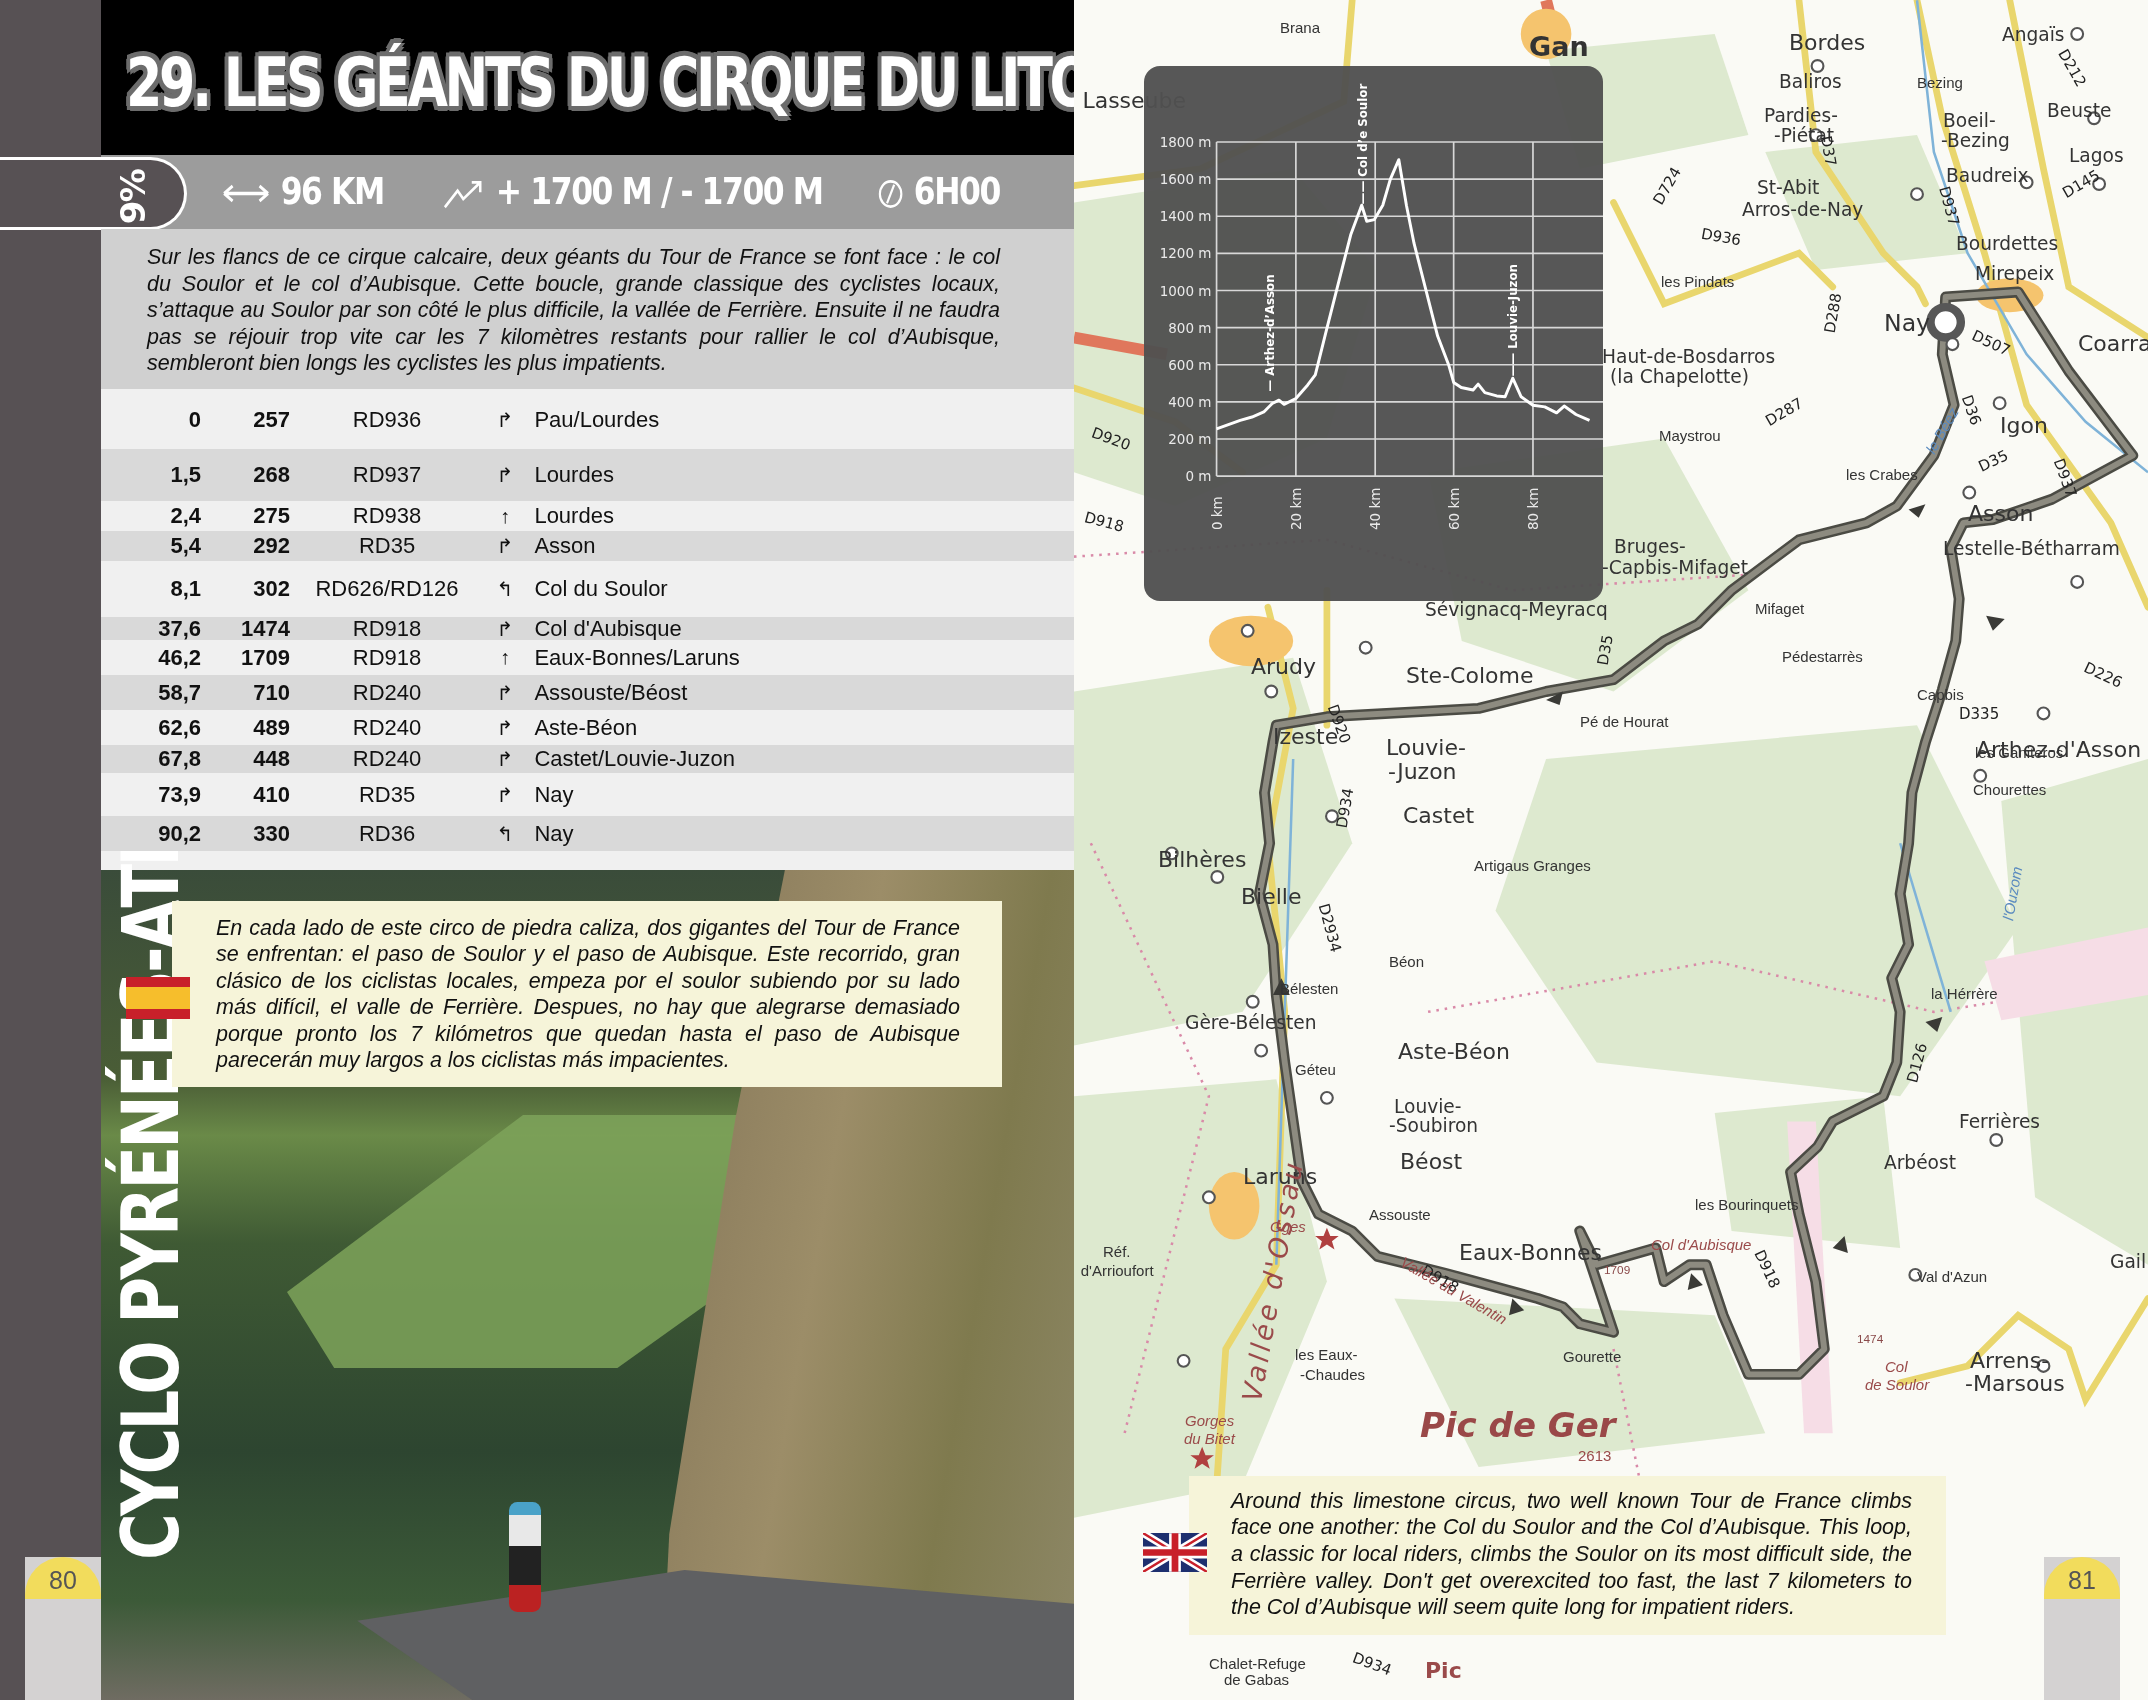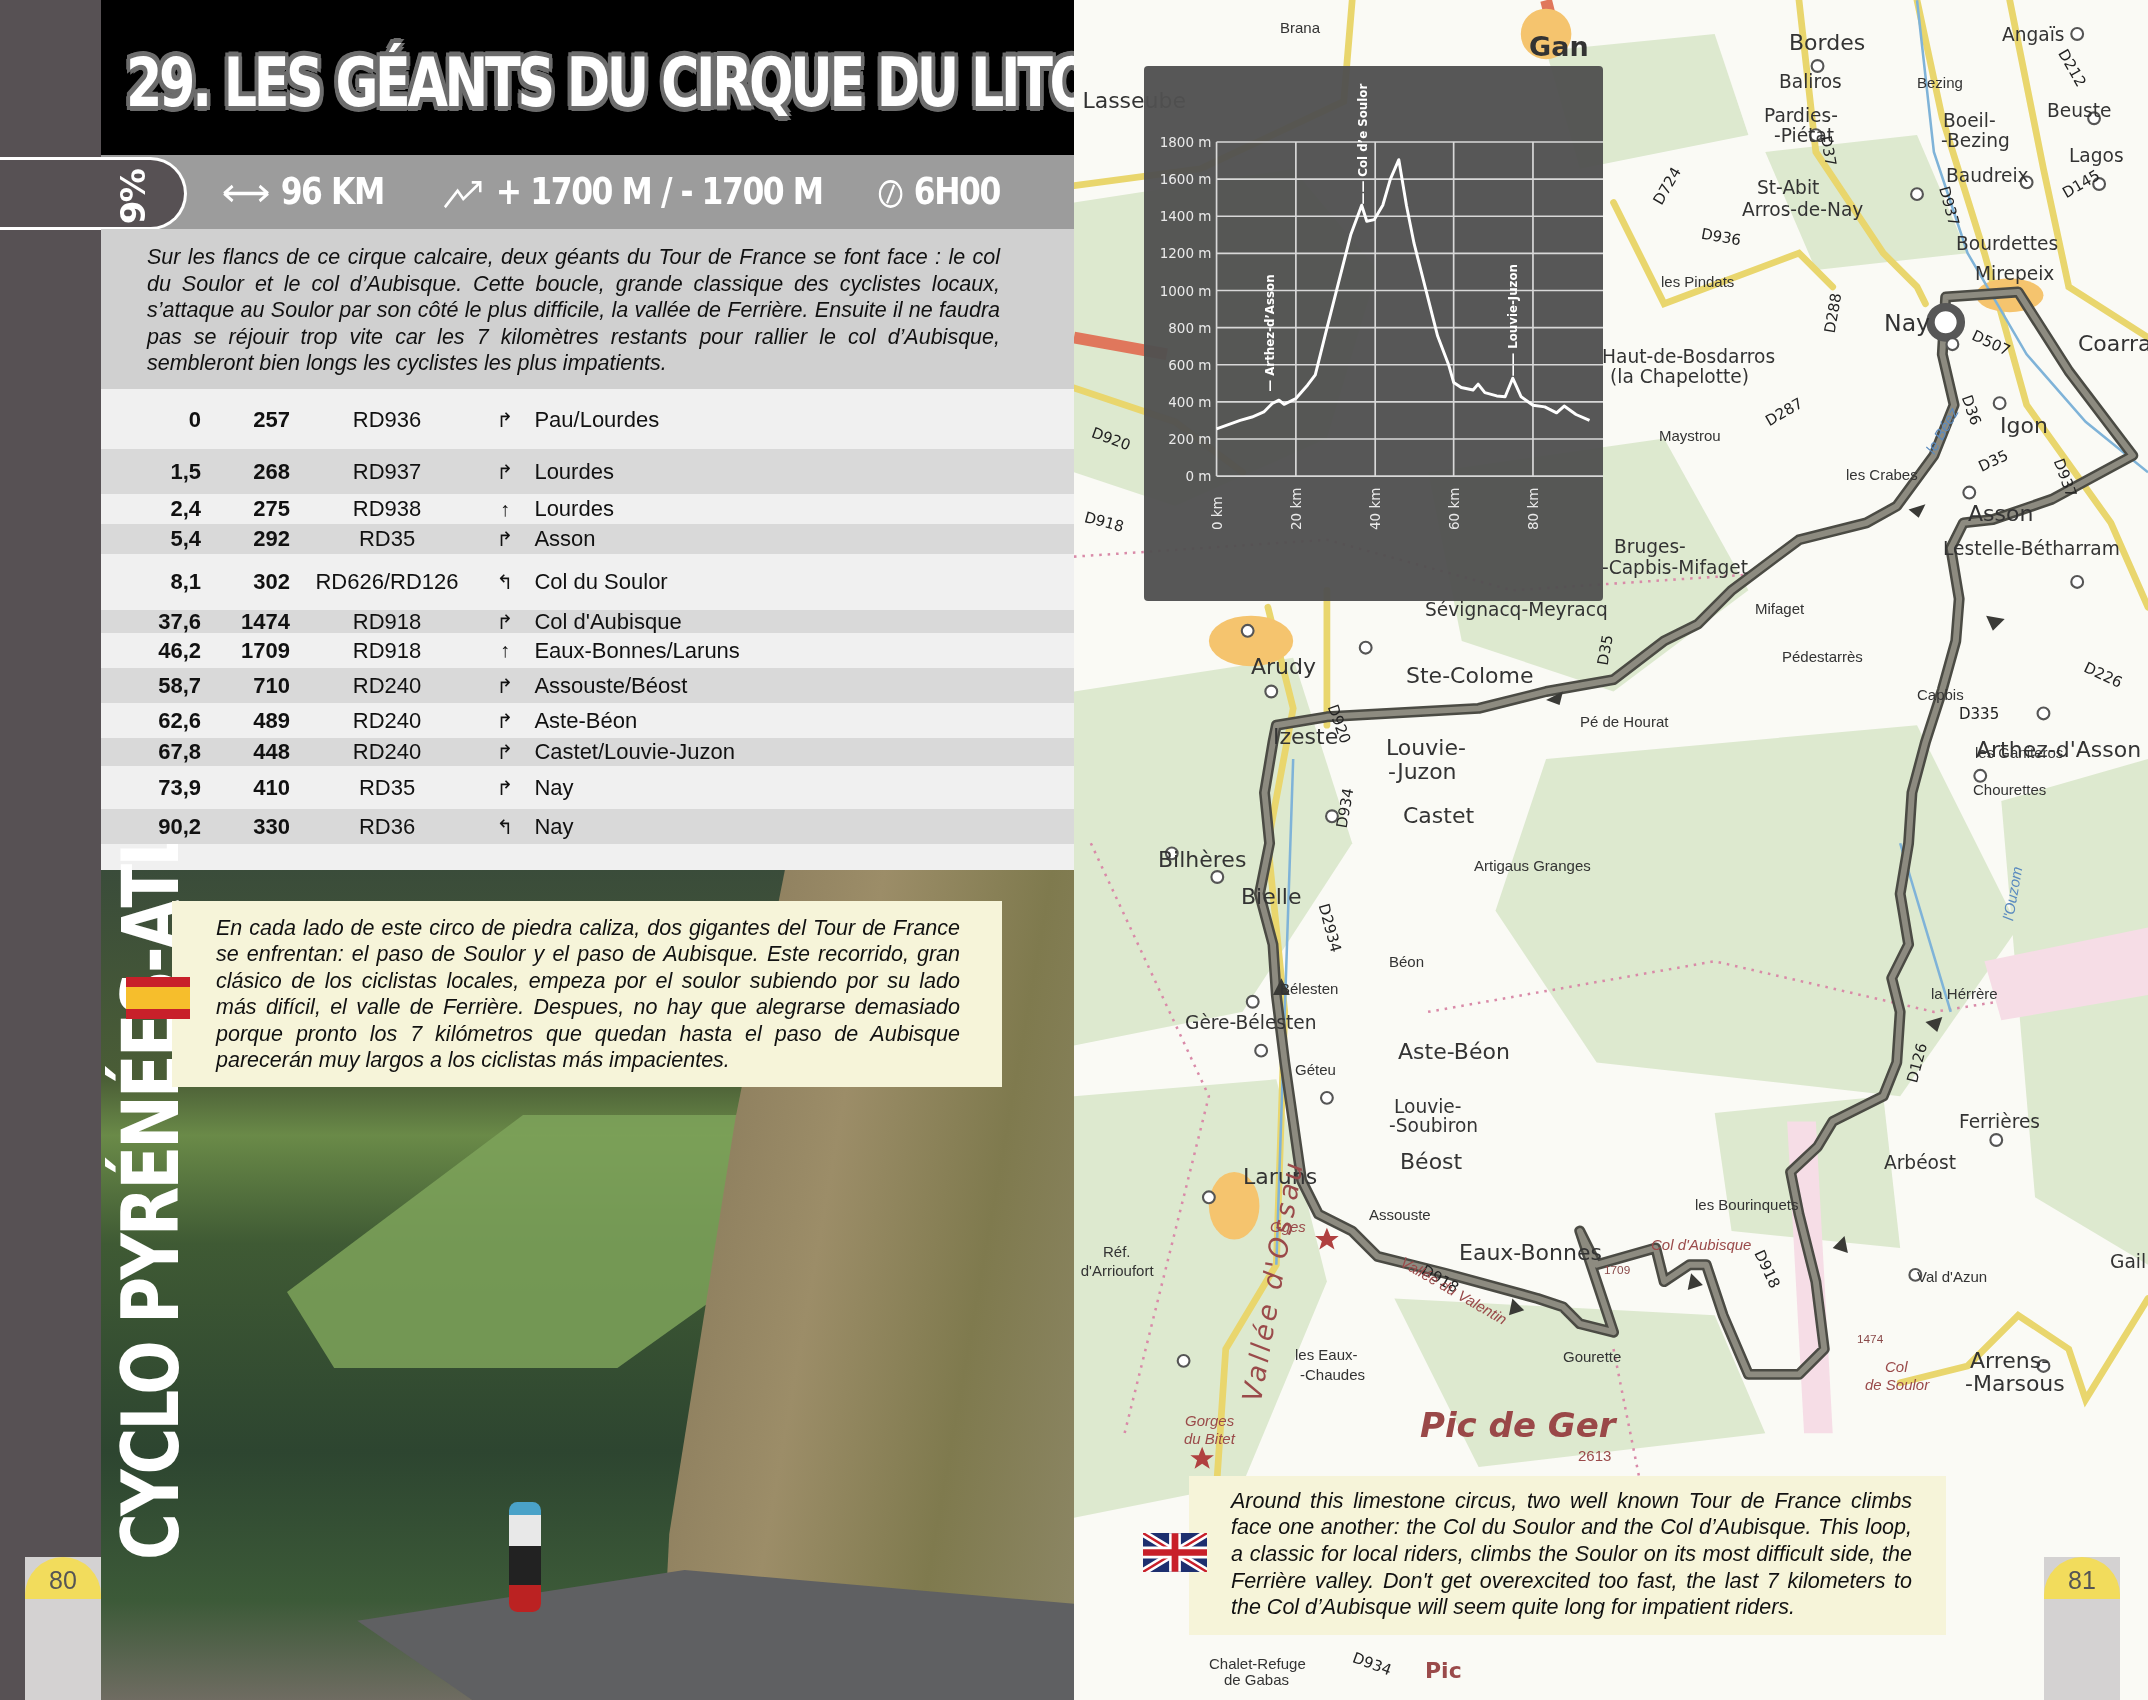--- a/index.html
+++ b/index.html
@@ -38,21 +38,21 @@
 .page-num .cap{position:absolute;left:0;top:0;width:76px;height:42px;background:#f2dc5c;border-radius:38px 38px 0 0;text-align:center;font-size:25px;line-height:47px;color:#555}
 
 .map{position:absolute;left:0;top:0;width:1074px;height:1700px;background:#fafaf5}
 .map svg{position:absolute;left:0;top:0}
 .map-label{position:absolute;color:#333;white-space:nowrap;font-family:"DejaVu Sans",sans-serif}
 .map-label.big{font-size:22px}
 .map-label.med{font-size:18.6px}
 .map-label.sm{font-size:15px;font-family:"Liberation Sans",sans-serif}
 .map-label.road{font-size:15px;color:#222}
 .map-label.red{color:#9a4a4a;font-style:italic}
-.elev{position:absolute;left:70px;top:66px;width:459px;height:535px;background:rgba(80,80,80,0.96);border-radius:4px}
+.elev{position:absolute;left:70px;top:66px;width:459px;height:535px;background:rgba(80,80,80,0.96);border-radius:16px}
 .en-box{position:absolute;left:115px;top:1476px;width:757px;height:159px;background:#f6f4d9;padding:11.8px 34px 0 42px;font-style:italic;font-size:21.5px;line-height:26.6px;text-align:justify;color:#111}
 .flag-uk{position:absolute;left:69px;top:1533px;width:64px;height:39px;background:#1d2f6f;overflow:hidden}
 </style>
 </head>
 <body>
 
 <div class="page-left">
 
   <div class="photo">
     <div class="meadow"></div>
@@ -96,21 +96,21 @@
   <div class="intro">Sur les flancs de ce cirque calcaire, deux géants du Tour de France se font face : le col du Soulor et le col d’Aubisque. Cette boucle, grande classique des cyclistes locaux, s’attaque au Soulor par son côté le plus difficile, la vallée de Ferrière. Ensuite il ne faudra pas se réjouir trop vite car les 7 kilomètres restants pour rallier le col d’Aubisque, sembleront bien longs les cyclistes les plus impatients.</div>
 
   <div class="table">
     <div class="row odd" style="height:59px">
       <span class="km">0</span>
       <span class="alt">257</span>
       <span class="road">RD936</span>
       <span class="dir">↱</span>
       <span class="dest">Pau/Lourdes</span>
     </div>
-    <div class="row even" style="height:45px">
+    <div class="row even" style="height:52px">
       <span class="km">1,5</span>
       <span class="alt">268</span>
       <span class="road">RD937</span>
       <span class="dir">↱</span>
       <span class="dest">Lourdes</span>
     </div>
     <div class="row odd" style="height:30px">
       <span class="km">2,4</span>
       <span class="alt">275</span>
       <span class="road">RD938</span>

